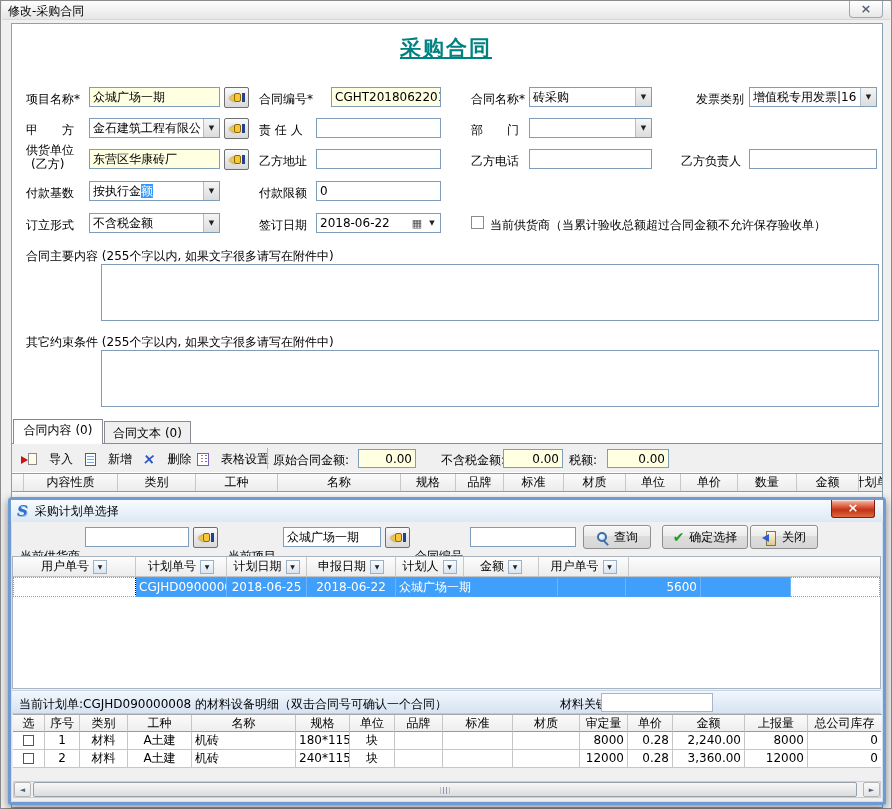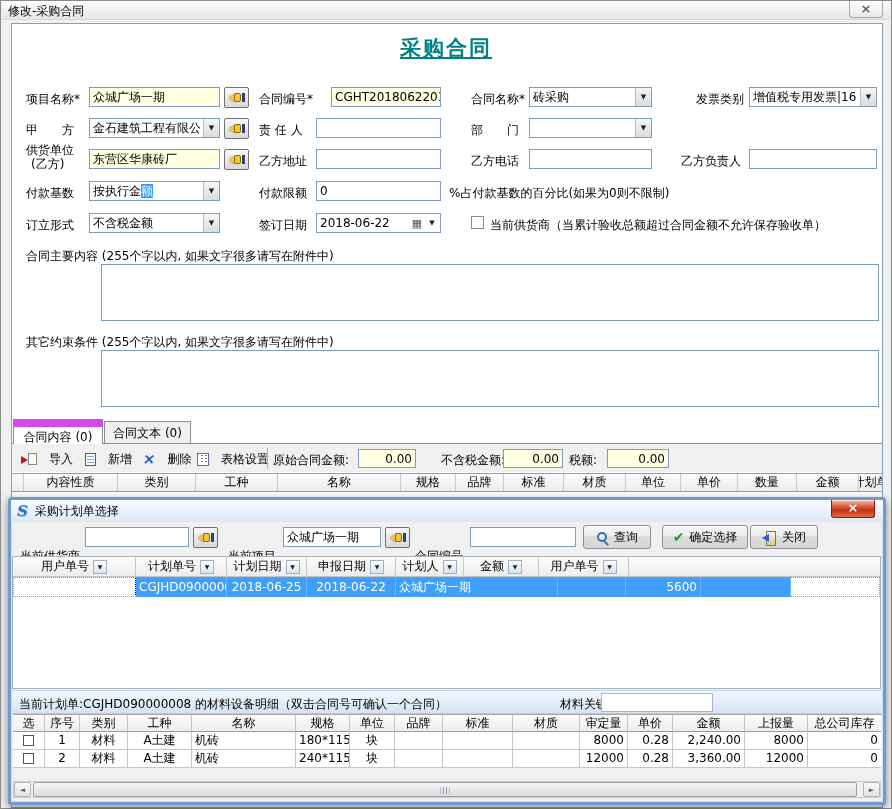--- a/index.html
+++ b/index.html
@@ -42,21 +42,21 @@
   .hand-ic .palm { position:absolute; left:5px; top:1px; width:7px; height:9px;
     background:#f6c63f; border:1px solid #8a6a00; border-radius:2px; }
   .hand-ic .cuff { position:absolute; right:0; top:1px; width:3px; height:9px; background:#27408b; }
   .cb { display:inline-block; width:13px; height:13px; border:1px solid #8b8b8b; background:#fff; }
   .ta { position:absolute; border:1px solid #7f9db9; background:#fff; }
   
   .toolstrip { position:absolute; left:11px; right:9px; top:442px; height:29px;
     background:#f0f0f0; border-top:1px solid #898c95; }
   .tab { position:absolute; height:22px; top:420px; background:#f0f0f0;
     border:1px solid #898c95; border-bottom:none; text-align:center; padding-top:3px; font-size:12px; }
-  .tab.active { top:418px; height:25px; background:#fff; border-top:8px solid #d946ef; z-index:2; padding-top:2px; }
+  .tab.active { top:418px; height:25px; background:#fff; border-top:1px solid #d946ef; z-index:2; padding-top:2px; }
   .tbtn { position:absolute; top:447px; height:22px; display:flex; align-items:center; gap:12px;
     padding:0 4px; font-size:12px; }
   .vsep { position:absolute; top:447px; width:1px; height:21px; background:#b5b5b5; }
   .amount { text-align:right; justify-content:flex-end; }
   .amount .val { text-align:right; }
   
   .ic-import { position:relative; width:16px; height:13px; }
   .ic-import .page { position:absolute; right:0; top:0; width:9px; height:12px; background:#fffbe8; border:1px solid #8a8a8a; }
   .ic-import .arr { position:absolute; left:0; top:3px; border-top:4px solid transparent; border-bottom:4px solid transparent; border-left:7px solid #cc1111; }
   .ic-add { position:relative; width:11px; height:13px; background:#fff; border:1px solid #3465a4; }
@@ -223,21 +223,20 @@
 
   <div class="lbl" style="left:25px;top:184px">付款基数</div>
   <div class="fld" style="left:88px;top:180px;width:131px">
       <span class="val"><span>按执行金</span><span class="hl">额</span></span>
       <span class="dd">▼</span>
     </div>
   <div class="lbl" style="left:258px;top:184px">付款限额</div>
   <div class="fld" style="left:315px;top:180px;width:125px">
       <span class="val">0</span>
     </div>
-  <div class="lbl" style="left:448px;top:184px">%占付款基数的百分比(如果为0则不限制)</div>
 
   <div class="lbl" style="left:25px;top:216px">订立形式</div>
   <div class="fld" style="left:88px;top:212px;width:131px">
       <span class="val">不含税金额</span>
       <span class="dd">▼</span>
     </div>
   <div class="lbl" style="left:258px;top:216px">签订日期</div>
   <div class="fld" style="left:315px;top:212px;width:125px">
       <span class="val">2018-06-22</span>
       <span class="cal">▦</span>

